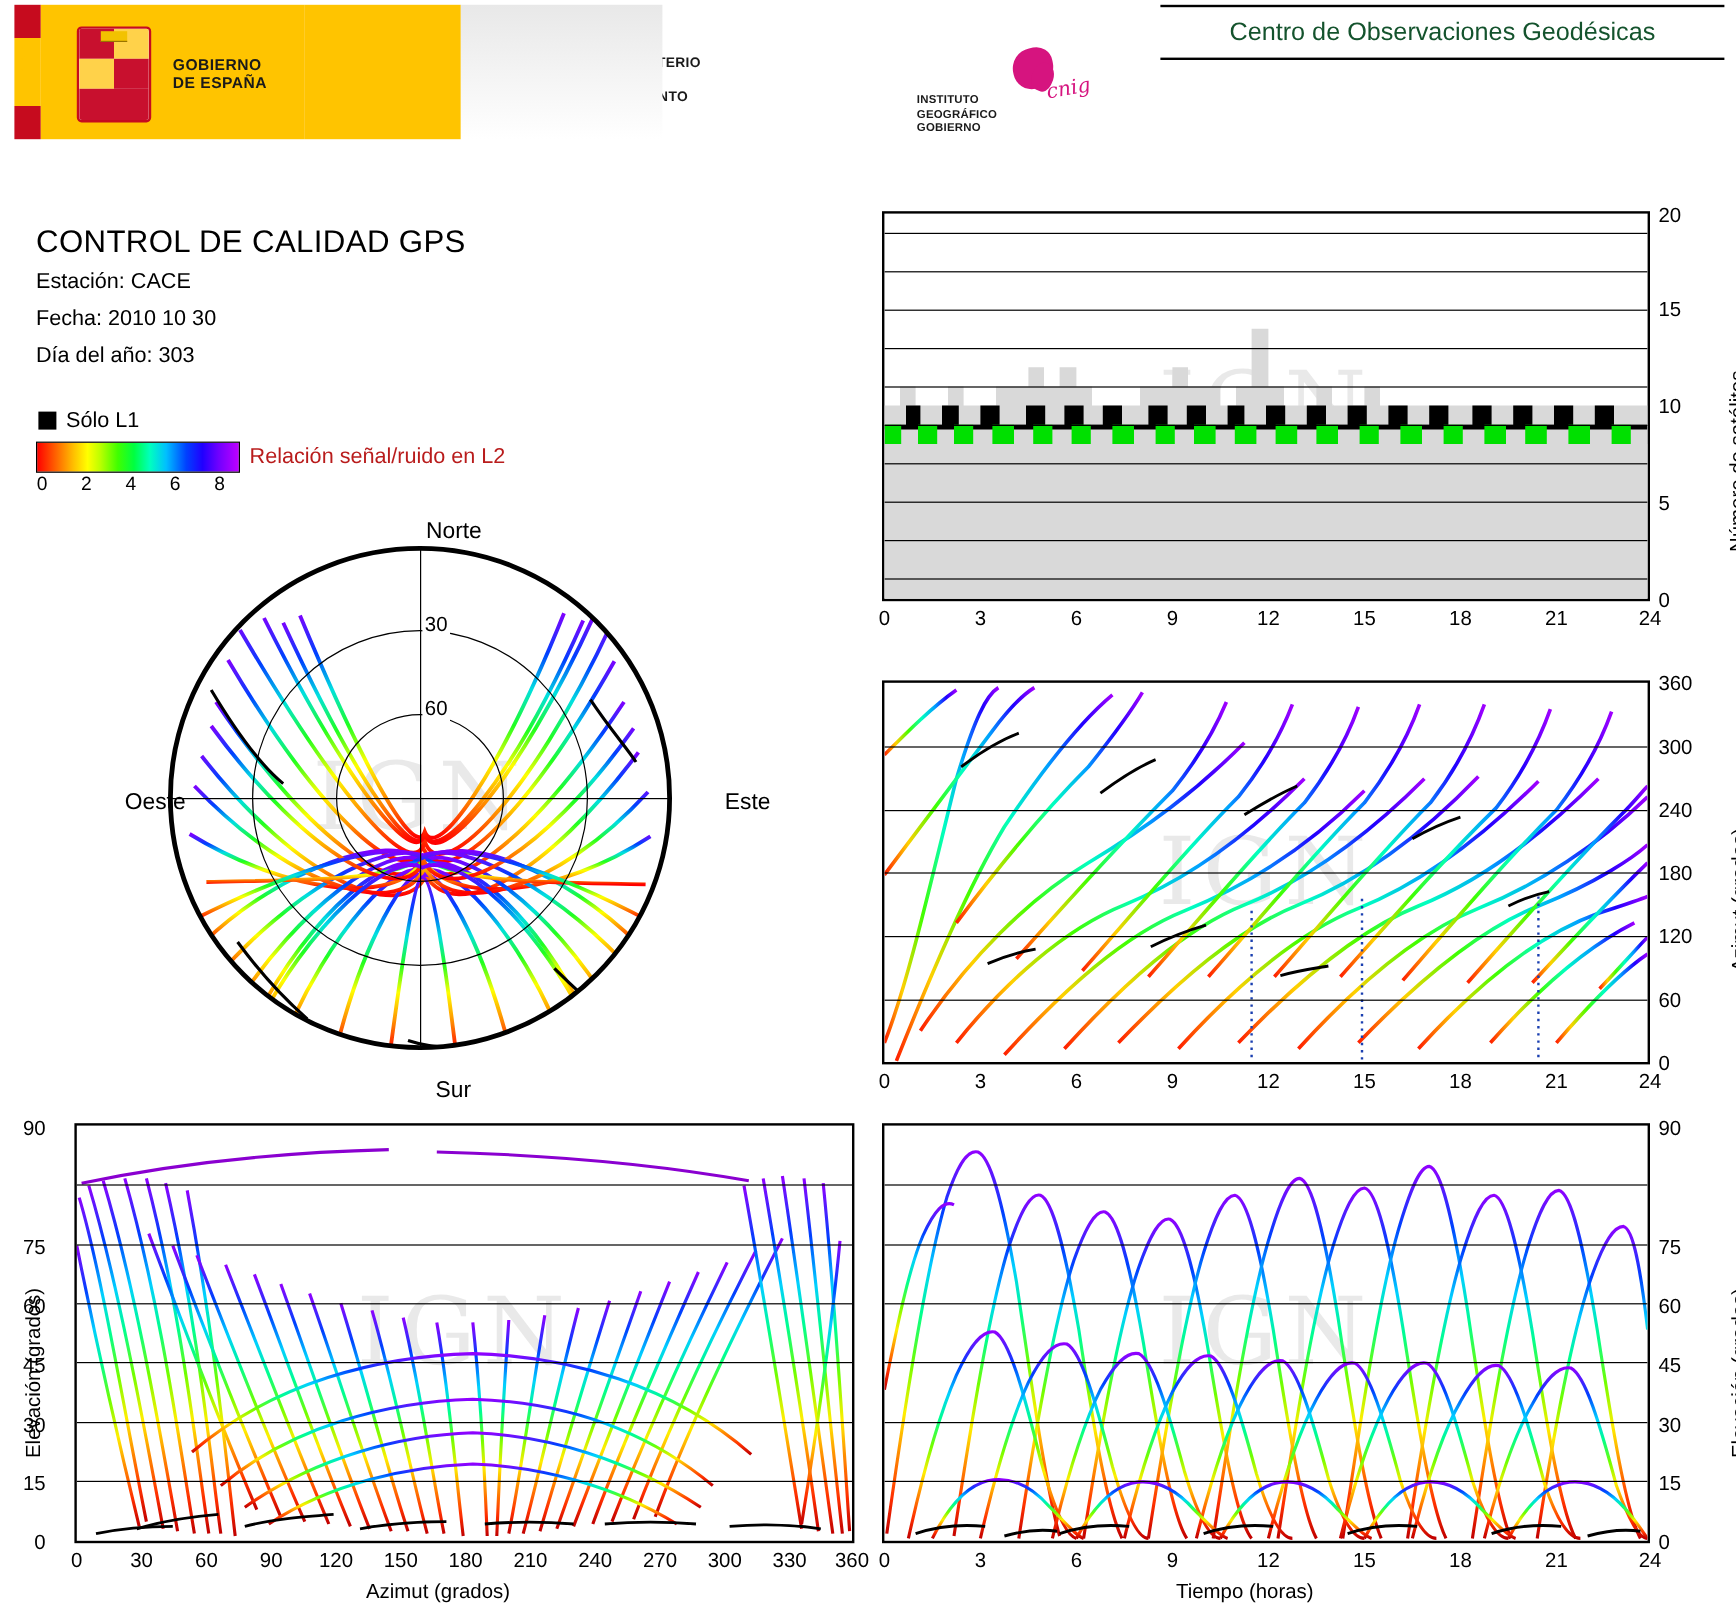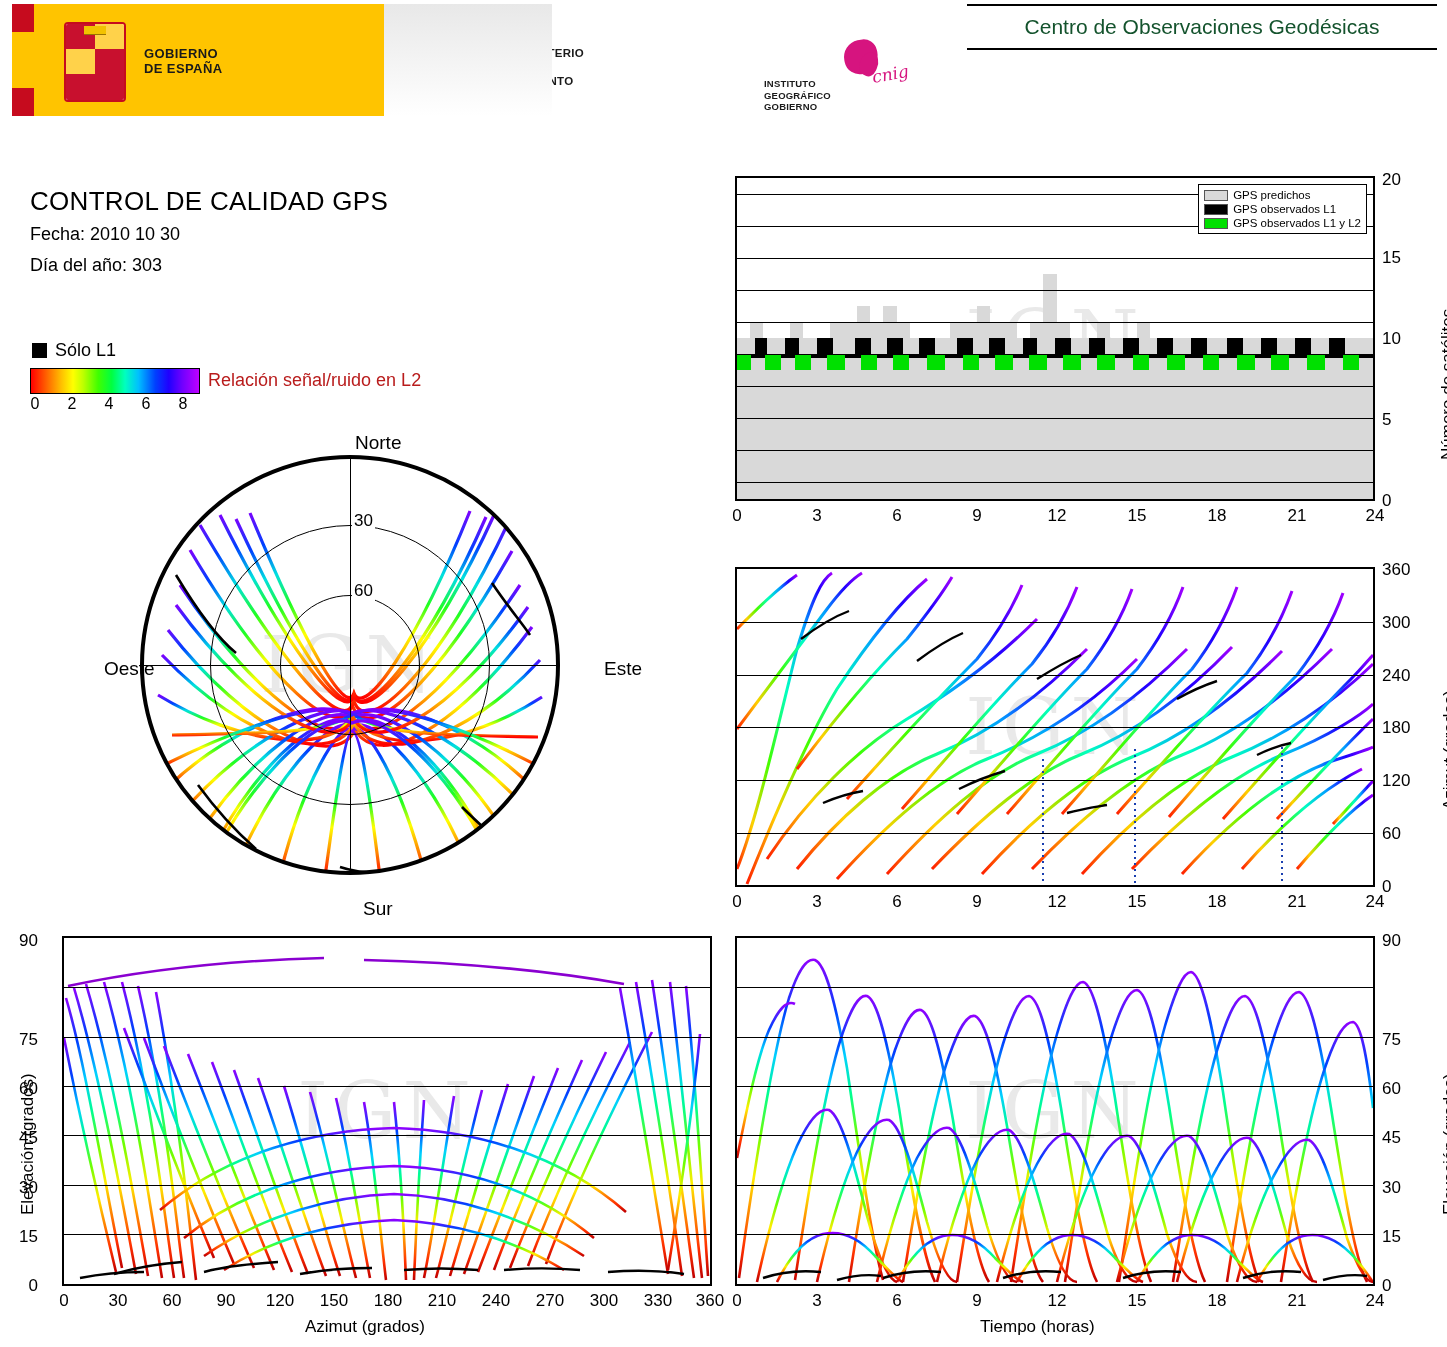--- a/index.html
+++ b/index.html
@@ -357,20 +357,21 @@
   </div>
 
   <div id="header-right">
     <div class="line-top"></div>
     <div class="title1">Centro de Observaciones Geodésicas</div>
     <div class="line-bot"></div>
   </div>
 
   <div id="info">
     <div class="main-title">CONTROL DE CALIDAD GPS</div>
+    <div class="meta">Estación: CACE</div>
     <div class="meta">Fecha: 2010 10 30</div>
     <div class="meta">Día del año: 303</div>
   </div>
 
   <div id="legend-l1">
     <div class="swatch"></div>
     <div class="lbl">Sólo L1</div>
   </div>
 
   <div id="cbar-wrap">
@@ -482,34 +483,20 @@
     <div class="gridline" style="top:48px;"></div>
     <div class="gridline" style="top:80px;"></div>
     <div class="gridline" style="top:112px;"></div>
     <div class="gridline" style="top:144px;"></div>
     <div class="gridline" style="top:176px;"></div>
     <div class="gridline" style="top:208px;"></div>
     <div class="gridline" style="top:240px;"></div>
     <div class="gridline" style="top:272px;"></div>
     <div class="gridline" style="top:304px;"></div>
 
-    <div id="satlegend">
-      <div class="row">
-        <div class="sw" style="background:#d9d9d9"></div>
-        <span>GPS predichos</span>
-      </div>
-      <div class="row">
-        <div class="sw" style="background:#000"></div>
-        <span>GPS observados L1</span>
-      </div>
-      <div class="row">
-        <div class="sw" style="background:#00e000"></div>
-        <span>GPS observados L1 y L2</span>
-      </div>
-    </div>
   </div>
 
   <div>
     <div class="tick-x" style="left:737px; top:506px;">0</div>
     <div class="tick-x" style="left:817px; top:506px;">3</div>
     <div class="tick-x" style="left:897px; top:506px;">6</div>
     <div class="tick-x" style="left:977px; top:506px;">9</div>
     <div class="tick-x" style="left:1057px; top:506px;">12</div>
     <div class="tick-x" style="left:1137px; top:506px;">15</div>
     <div class="tick-x" style="left:1217px; top:506px;">18</div>

